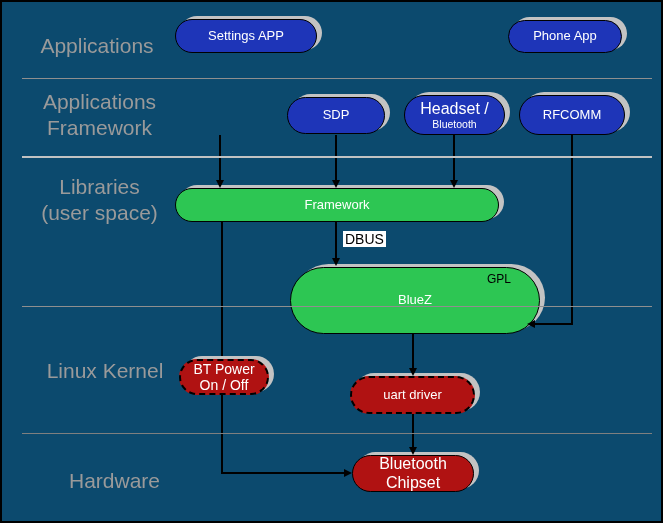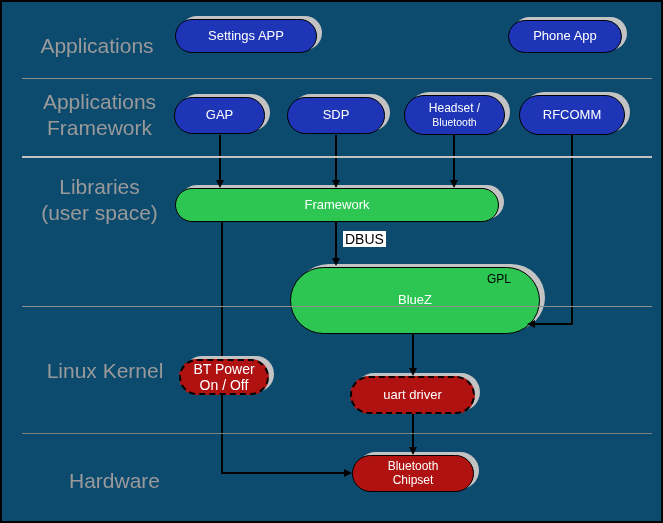--- a/index.html
+++ b/index.html
@@ -25,21 +25,21 @@
   .pill {
     position:absolute; z-index:3;
     display:flex; flex-direction:column; align-items:center; justify-content:center;
     color:#fff; text-align:center; line-height:1.15;
     border:1.5px solid #000; box-shadow:5px -3px 0 #c3c3c3;
   }
   .blue  { background:#1e35b8;align-items:center; }
   .green { background:#2dc653; }
   .red   { background:#b01212; }
   .dashed { border:2px dashed #000; }
-  .t13 { font-size:13px; } .t12 { font-size:12px; } .t11 { font-size:14px; } .t10 { font-size:10.5px; }
+  .t13 { font-size:13px; } .t12 { font-size:16px; } .t11 { font-size:14px; } .t10 { font-size:10.5px; }
   .corner-tag { position:absolute; top:5px; right:28px; color:#000; font-size:12px; }
   
   #settings-app { left:173px; top:17px;  width:142px; height:34px; border-radius:17px; }
   #phone-app    { left:506px; top:18px;  width:114px; height:33px; border-radius:17px; }
   #gap          { left:172px; top:95px;  width:91px;  height:37px; border-radius:19px; }
   #sdp          { left:285px; top:95px;  width:98px;  height:37px; border-radius:19px; }
   #headset      { left:402px; top:93px;  width:101px; height:40px; border-radius:20px; }
   #rfcomm       { left:517px; top:93px;  width:106px; height:40px; border-radius:20px; }
   #framework    { left:173px; top:186px; width:324px; height:34px; border-radius:17px; }
   #bluez        { left:288px; top:265px; width:250px; height:67px; border-radius:34px; }
@@ -101,23 +101,20 @@
   <div class="arr down" style="left:406.5px; top:445px;"></div>
 
   <div id="settings-app" class="pill blue t13">
     <span>Settings APP</span>
   </div>
 
   <div id="phone-app" class="pill blue t13">
     <span>Phone App</span>
   </div>
 
-  <div id="gap" class="pill blue t13">
-    <span>GAP</span>
-  </div>
 
   <div id="sdp" class="pill blue t13">
     <span>SDP</span>
   </div>
 
   <div id="headset" class="pill blue">
     <span class="t12">Headset /</span>
     <span class="t10">Bluetooth</span>
   </div>
 

